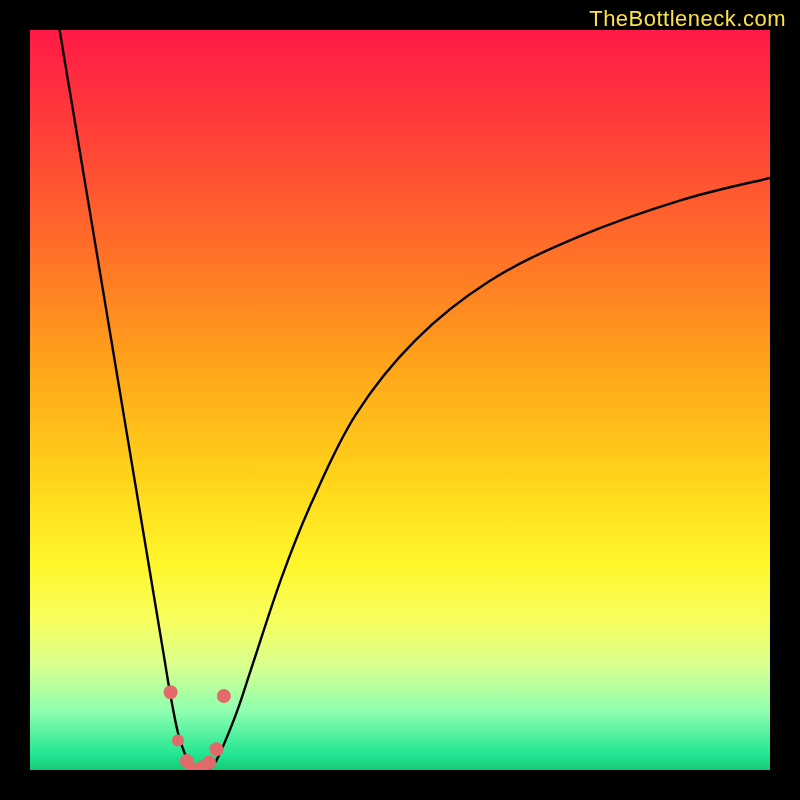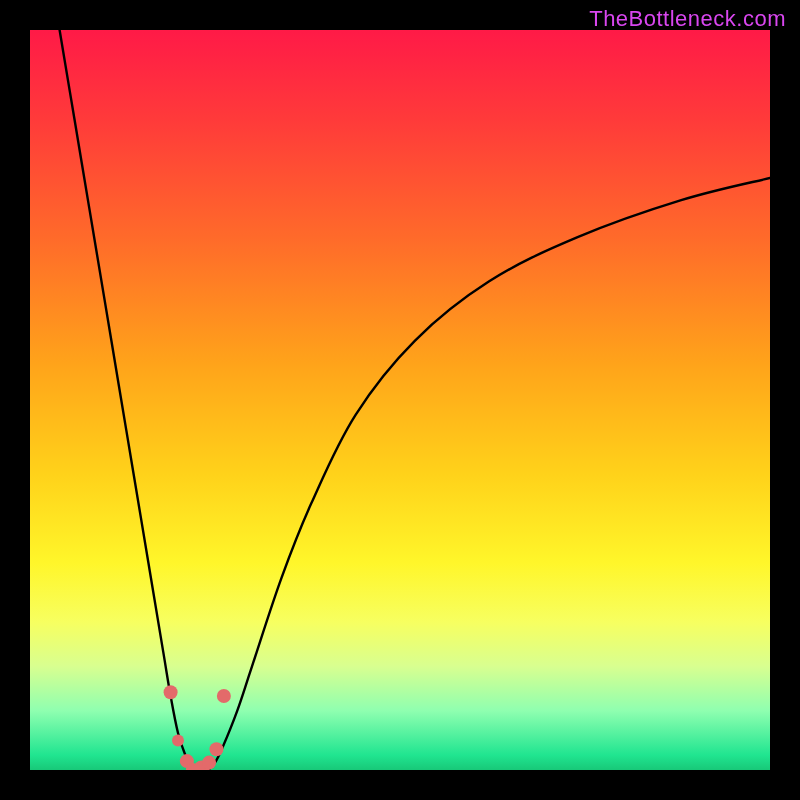--- a/index.html
+++ b/index.html
@@ -35,21 +35,21 @@
       #d8ff90 86%,
       #8fffb0 92%,
       #20e590 98%,
       #18c878 100%
     );
   }
   .watermark {
     position: absolute;
     top: 6px;
     right: 14px;
-    color: #d946ef;
+    color: #fde047;
     font-size: 22px;
     letter-spacing: 0.5px;
     font-weight: 500;
     user-select: none;
   }
   svg.curve {
     position: absolute;
     left: 0;
     top: 0;
     width: 740px;

